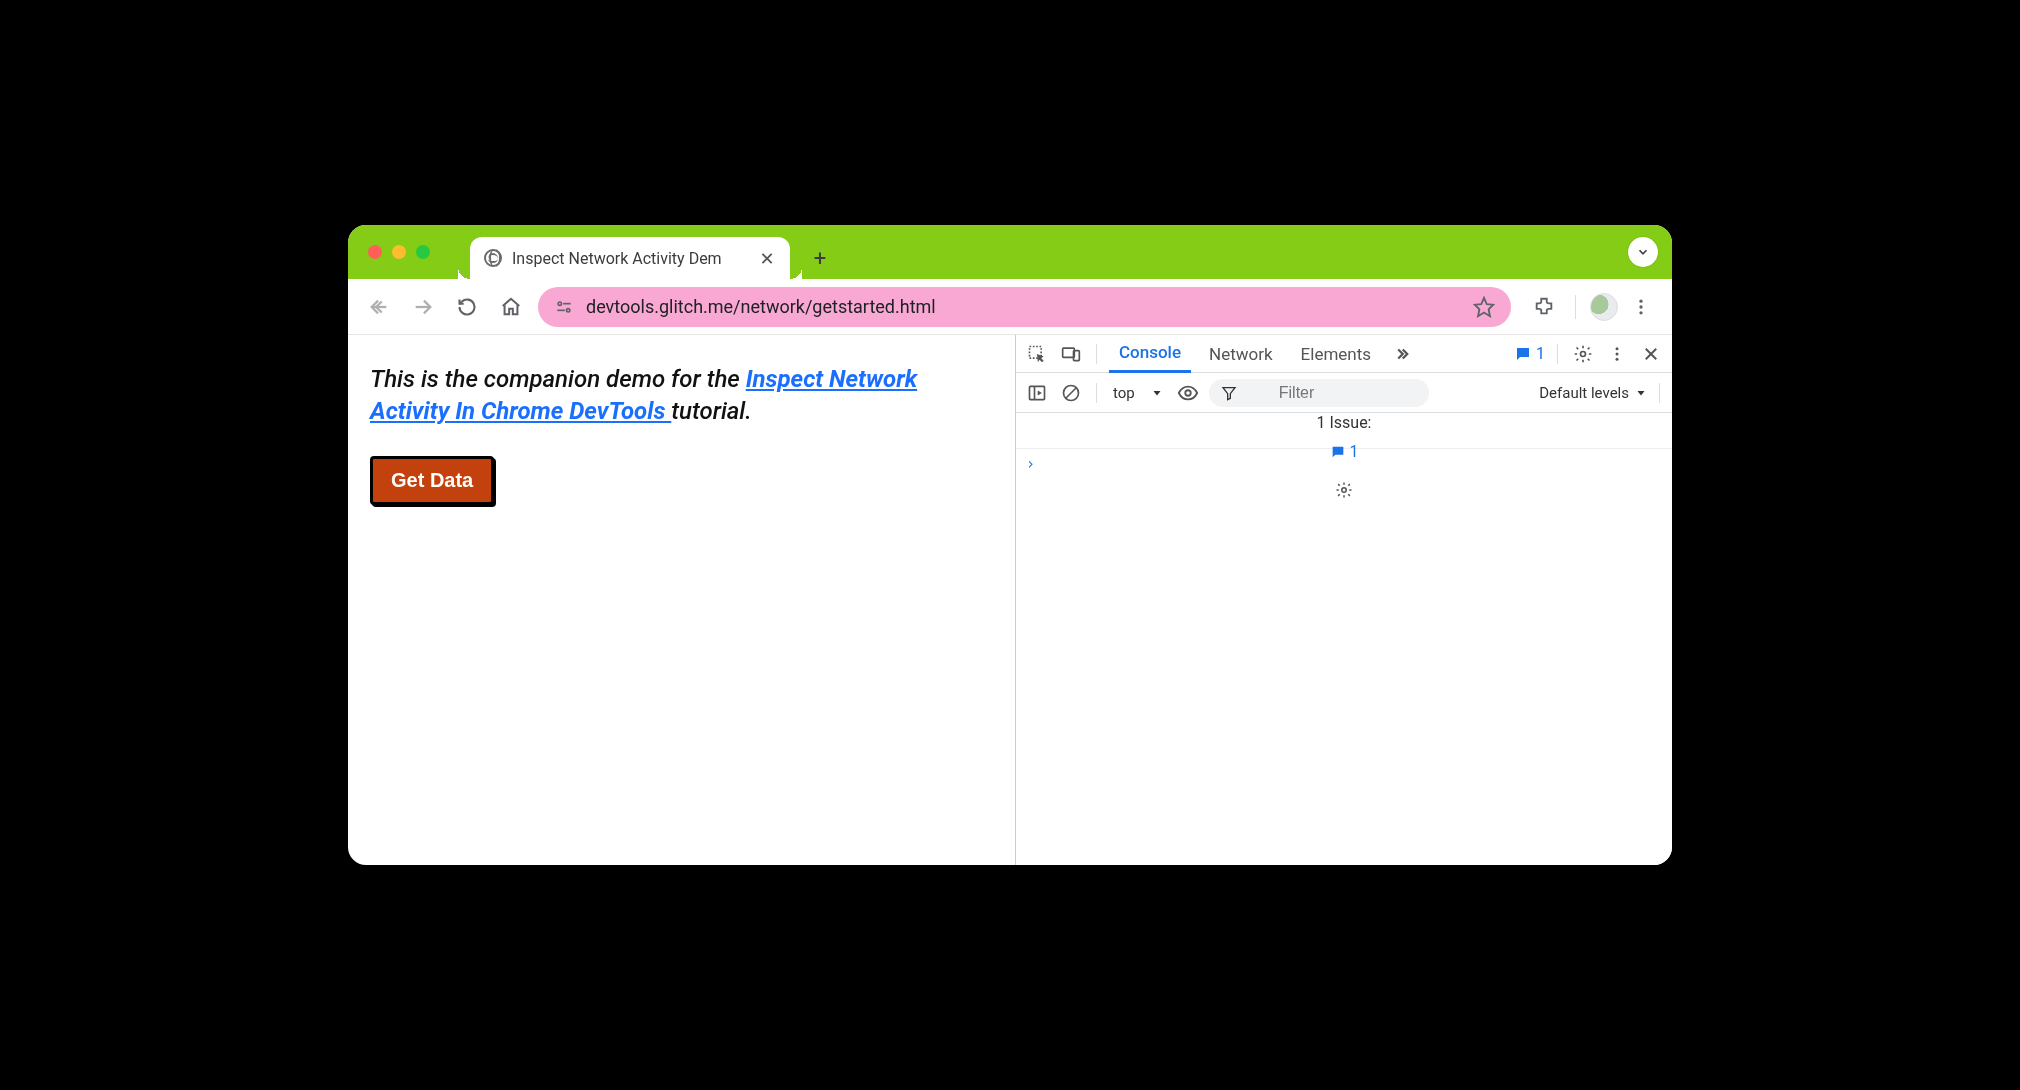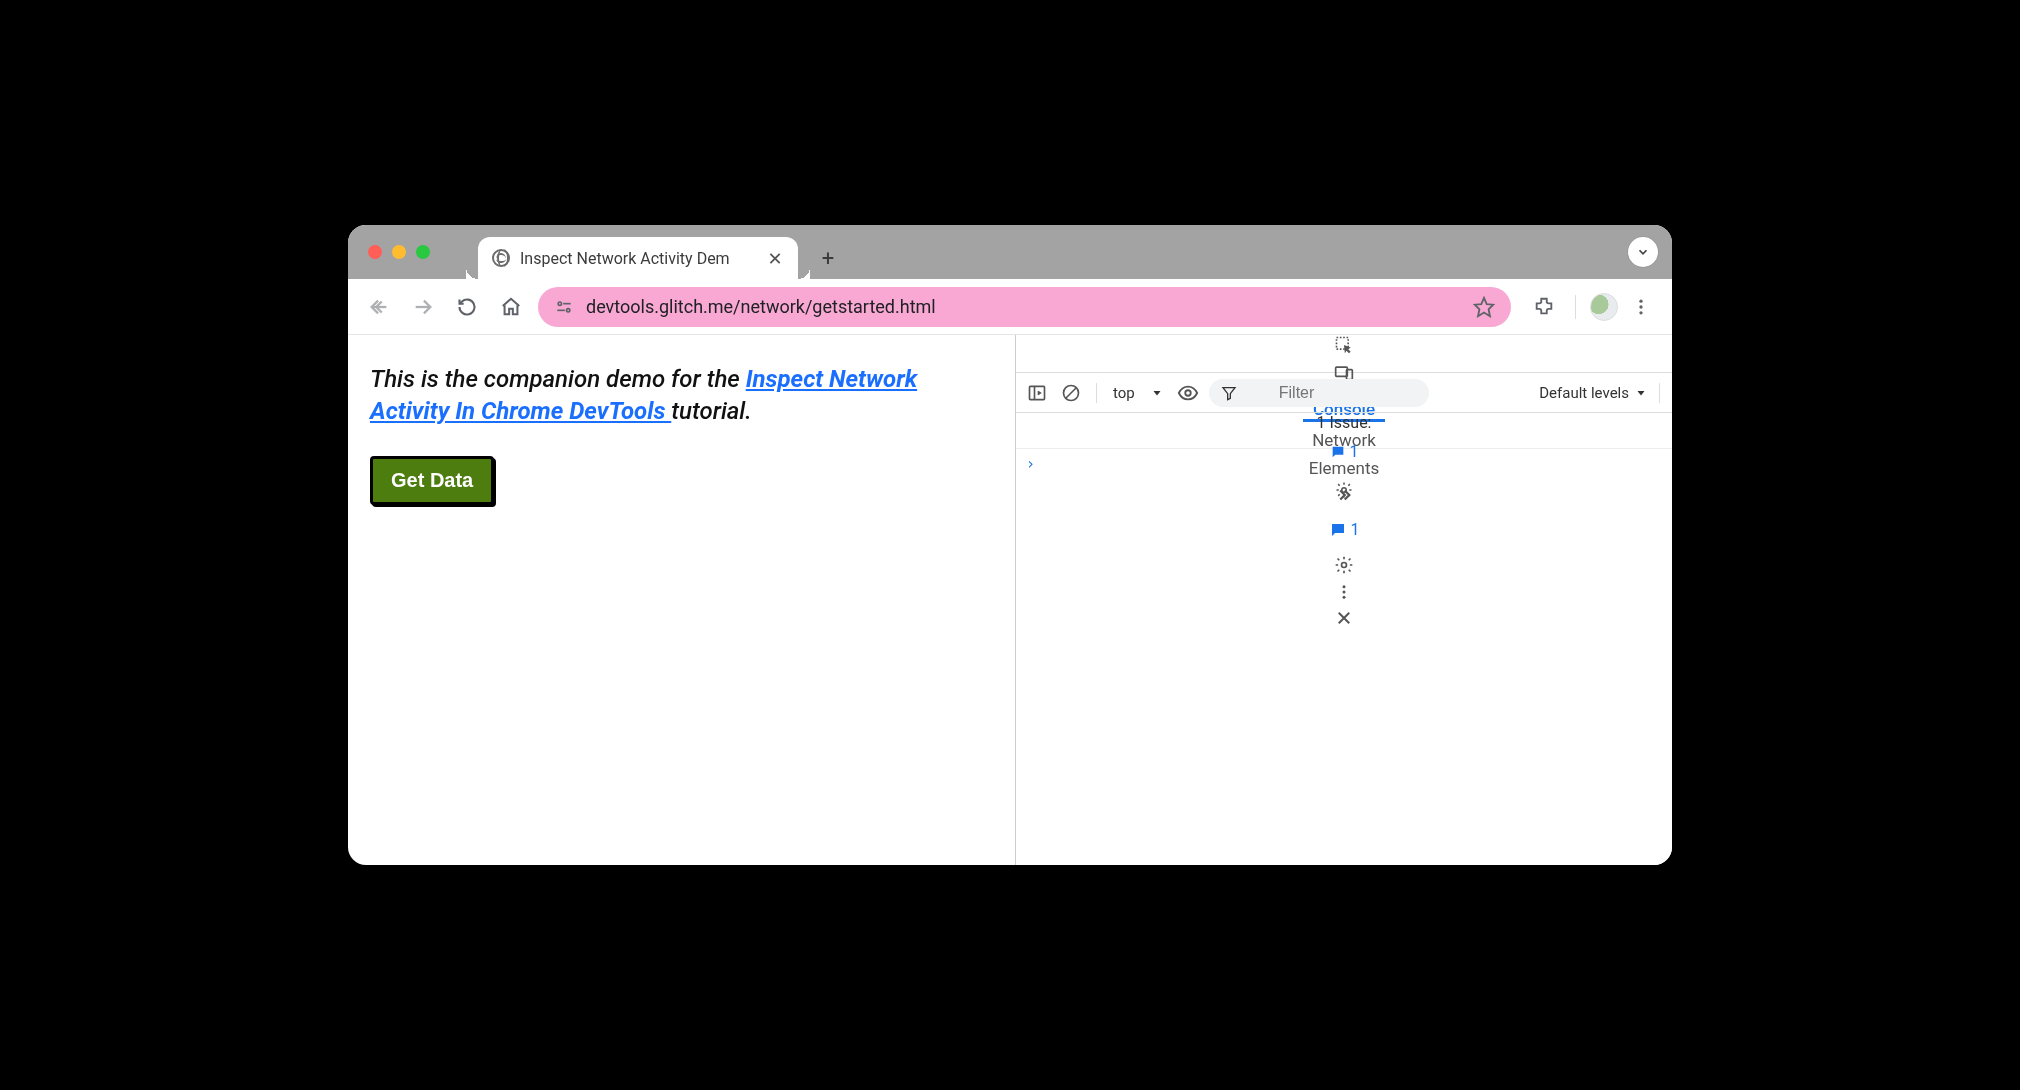--- a/index.html
+++ b/index.html
@@ -18,25 +18,25 @@
     height:640px;
     background:#fff;
     border-radius:18px;
     overflow:hidden;
     box-shadow: 0 20px 60px rgba(0,0,0,.5);
     display:flex;
     flex-direction:column;
   }
   
   .tab-strip {
-    background:#a3a3a3;
+    background:#84cc16;
     height:54px;
     display:flex;
     align-items:flex-end;
-    padding:0 12px;
+    padding:0 4px;
     position:relative;
   }
   .traffic {
     display:flex;
     gap:10px;
     position:absolute;
     left:20px;
     top:20px;
   }
   .traffic span {
@@ -139,31 +139,31 @@
     font-size:46px;font-weight:800;color:#111;margin:0 0 24px 0;line-height:1.1;
     letter-spacing:-0.5px;
   }
   .page-icon{
     display:inline-flex;width:48px;height:48px;background:#1a73e8;border-radius:10px;
     align-items:center;justify-content:center;vertical-align:-4px;margin-right:8px;
   }
   .page-p{font-size:24px;color:#111;margin:0 0 28px 0;line-height:1.35;font-weight:500;font-style:italic;}
   .page-p a{color:#1a6fff;text-decoration:underline;font-weight:700;}
   .get-data{
-    display:inline-block;background:#4d7c0f;color:#fff;border:3px solid #000;
+    display:inline-block;background:#c2410c;color:#fff;border:3px solid #000;
     padding:10px 18px;font-size:20px;font-weight:700;border-radius:4px;
     box-shadow:2px 2px 0 #000;cursor:pointer;
   }
   
   .devtools{
     width:656px;display:flex;flex-direction:column;font-size:15px;color:#333;
     background:#fff;
   }
   .dt-tabs{
-    height:38px;border-bottom:1px solid #ddd;display:flex;align-items:center;padding:0 8px;gap:8px;flex-direction:column;
+    height:38px;border-bottom:1px solid #ddd;display:flex;align-items:center;padding:0 8px;gap:8px;
   }
   .dt-ic{
     width:26px;height:26px;display:flex;align-items:center;justify-content:center;color:#555;cursor:pointer;border-radius:4px;
   }
   .dt-sep{width:1px;height:20px;background:#ddd;margin:0 4px;}
   .dt-panel-tab{
     padding:0 10px;height:38px;display:flex;align-items:center;color:#555;cursor:pointer;font-size:17px;
   }
   .dt-panel-tab.active{color:#1a73e8;border-bottom:3px solid #1a73e8;font-weight:500;}
   .dt-tabs .flex{flex:1;}

